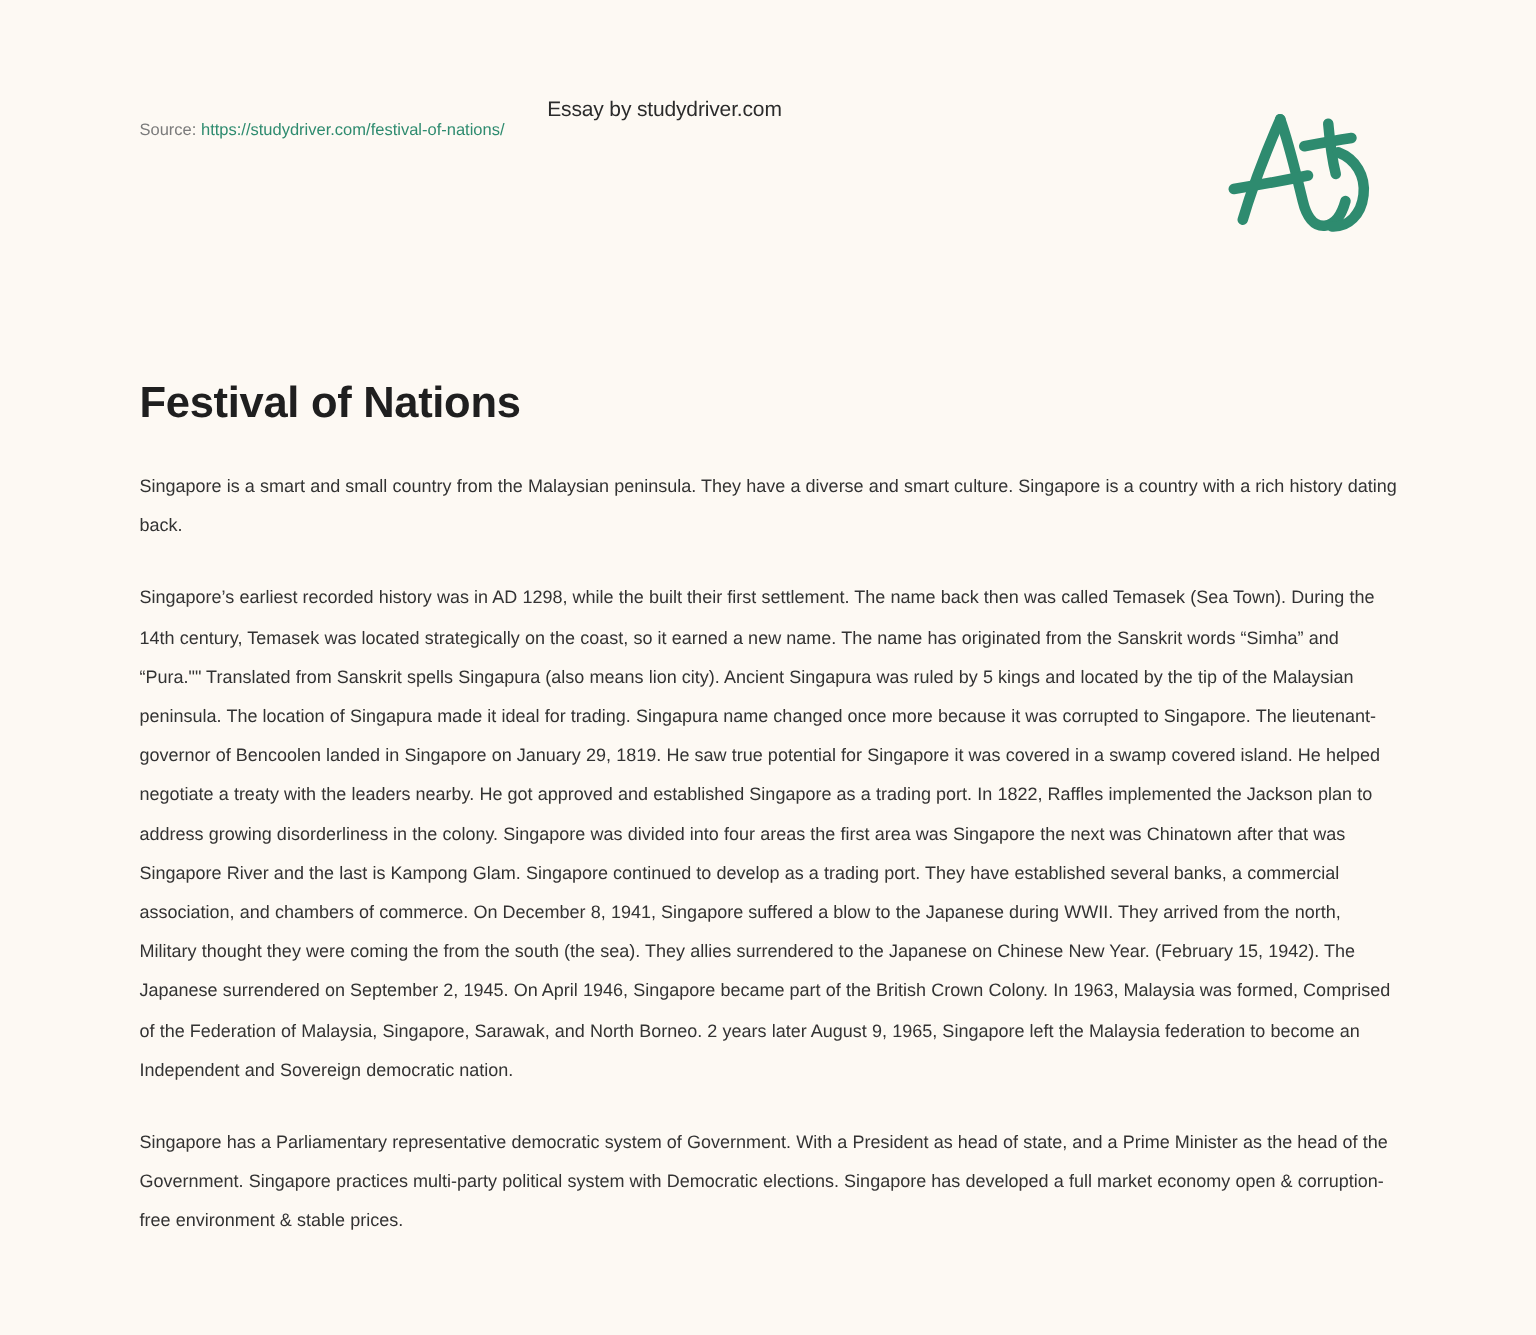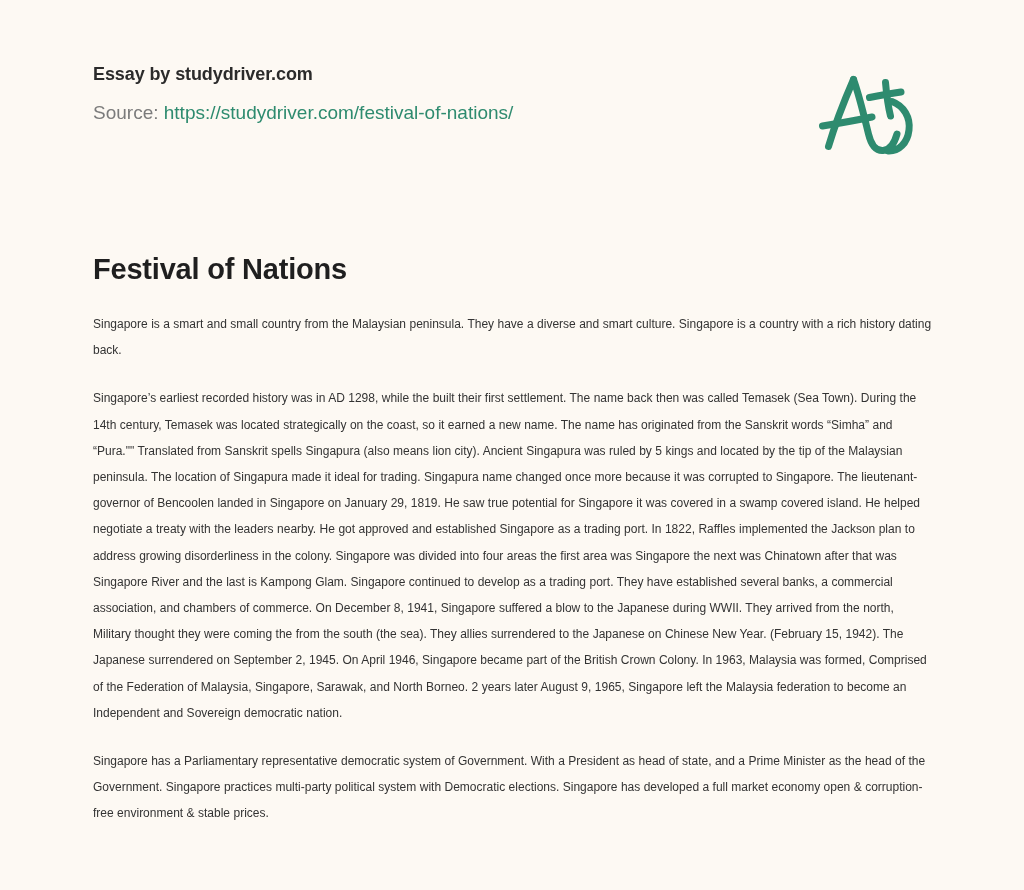--- a/index.html
+++ b/index.html
@@ -21,30 +21,31 @@
   }
 
   
   .masthead {
     position: absolute;
     left: 93px;
     top: 64px;
     width: 700px;
   }
   .essay-by {
-    font-size: 18px;
-    font-weight: bold;
+    font-size: 14px;
+    font-weight: normal;
     color: #2b2b2b;
     letter-spacing: -0.1px;
     line-height: 1.2;
     margin: 0;
+    text-align: center;
   }
   .source-line {
-    margin-top: 16px;
-    font-size: 19px;
+    margin-top: 0;
+    font-size: 11px;
     color: #7b7b7b;
     line-height: 1.2;
     white-space: nowrap;
   }
   .source-label {
     color: #7b7b7b;
   }
   .source-link {
     color: #2e8b6f;
     text-decoration: none;

